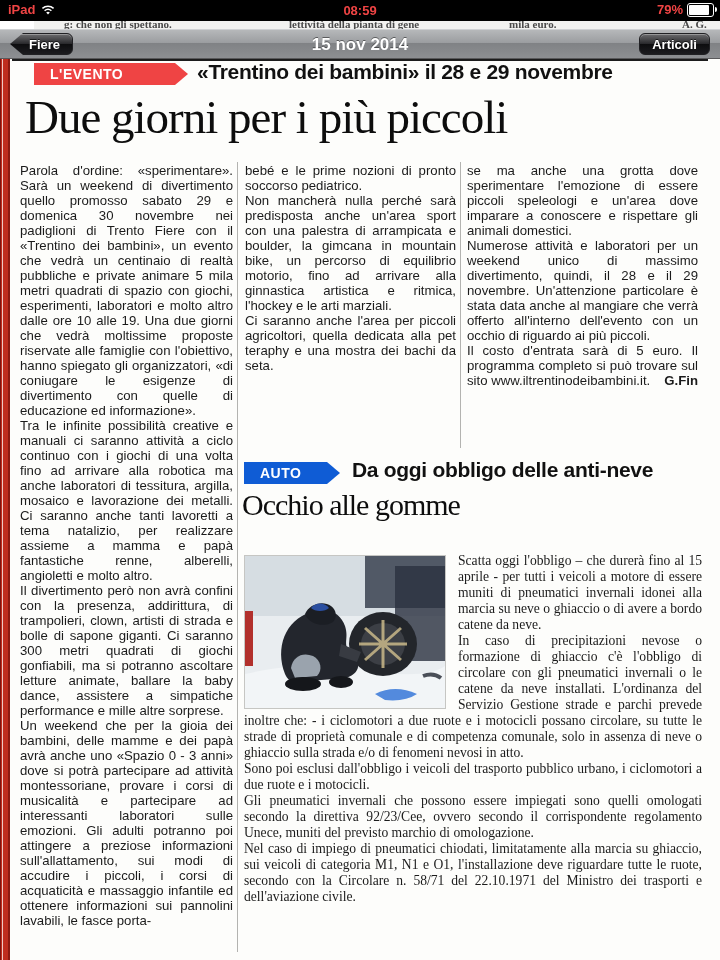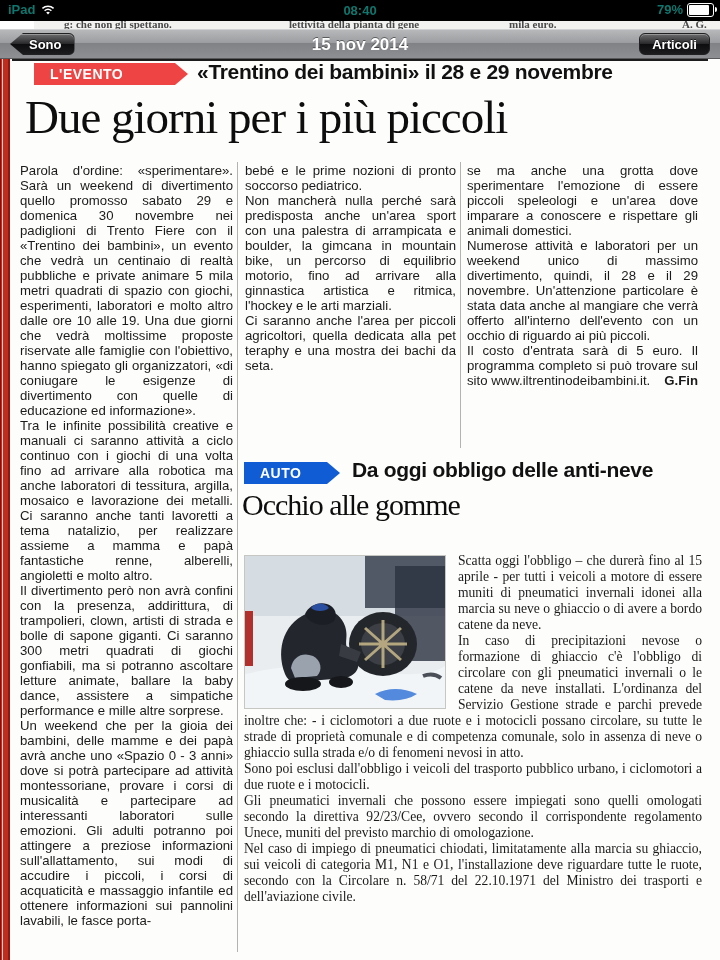--- a/index.html
+++ b/index.html
@@ -1,21 +1,21 @@
 <!DOCTYPE html>
 <html><head>
 <meta charset="utf-8">
 <style>
   html,body{margin:0;padding:0;background:#000;}
   .screen{position:relative;width:720px;height:960px;background:#fff;overflow:hidden;
           font-family:"Liberation Sans",sans-serif;}
 
   
   .status-bar{position:absolute;left:0;top:0;width:720px;height:21px;background:#000;
-    color:#0f766e;font-size:13px;font-weight:bold;display:flex;align-items:center;}
+    color:#ef4444;font-size:13px;font-weight:bold;display:flex;align-items:center;}
   .sb-left{position:absolute;left:8px;top:2px;display:flex;align-items:center;gap:5px;}
   .sb-time{position:absolute;left:0;right:0;text-align:center;top:3px;}
   .sb-right{position:absolute;right:6px;top:2px;display:flex;align-items:center;gap:4px;}
   .battery{width:25px;height:12px;border:1.5px solid #fff;border-radius:3px;position:relative;}
   .battery:after{content:"";position:absolute;right:-4px;top:3px;width:2.5px;height:5px;background:#fff;border-radius:0 2px 2px 0;}
   .battery-fill{position:absolute;left:1px;top:1px;bottom:1px;width:79%;background:#fff;border-radius:1px;}
 
   
   .peek-row{position:absolute;left:0;top:21px;width:720px;height:8px;background:#f2f2f0;
     overflow:hidden;color:#4a4a4a;font-family:"Liberation Serif",serif;font-size:11px;font-weight:bold;margin-left:34px;}
@@ -85,39 +85,39 @@
 
   <div class="status-bar">
     <div class="sb-left">
       <span>iPad</span>
       <svg width="16" height="12" viewBox="0 0 16 12">
         <path d="M8 10.6 L6.2 8.6 A2.8 2.8 0 0 1 9.8 8.6 Z" fill="#fff"></path>
         <path d="M4.6 6.8 A5.2 5.2 0 0 1 11.4 6.8" stroke="#fff" stroke-width="1.5" fill="none"></path>
         <path d="M2.4 4.4 A8.4 8.4 0 0 1 13.6 4.4" stroke="#fff" stroke-width="1.5" fill="none"></path>
       </svg>
     </div>
-    <div class="sb-time">08:40</div>
+    <div class="sb-time">08:59</div>
     <div class="sb-right">
       <span>79%</span>
       <span class="battery">
           <span class="battery-fill"></span>
         </span>
     </div>
   </div>
 
   <div class="peek-row">
     <span class="peek-l">g: che non gli spettano.</span>
     <span class="peek-m">lettività della pianta di gene</span>
     <span class="peek-r">mila euro.</span>
     <span class="peek-fr">A. G.</span>
   </div>
 
   <div class="nav-bar">
     <div class="nav-btn nav-btn-home">
-      <span>Sono</span>
+      <span>Fiere</span>
     </div>
     <div class="nav-title">15 nov 2014</div>
     <div class="nav-btn nav-btn-right">
       <span>Articoli</span>
     </div>
   </div>
 
   <div class="page">
     <div class="edge-strip"></div>
     <div class="top-rule"></div>

